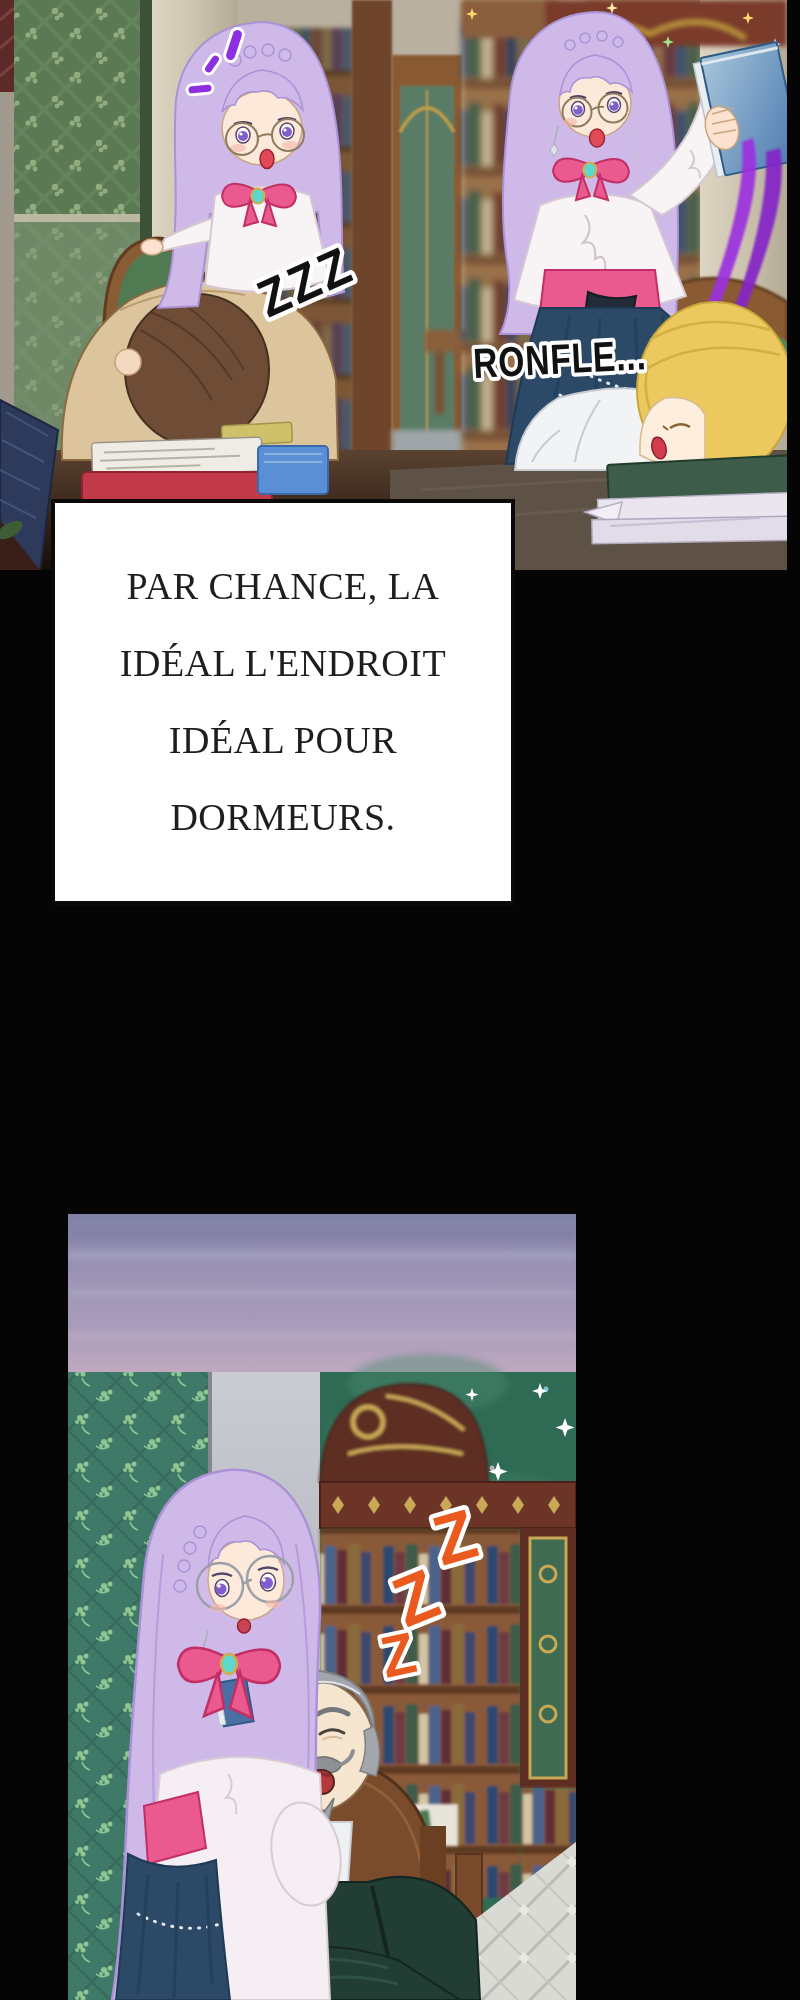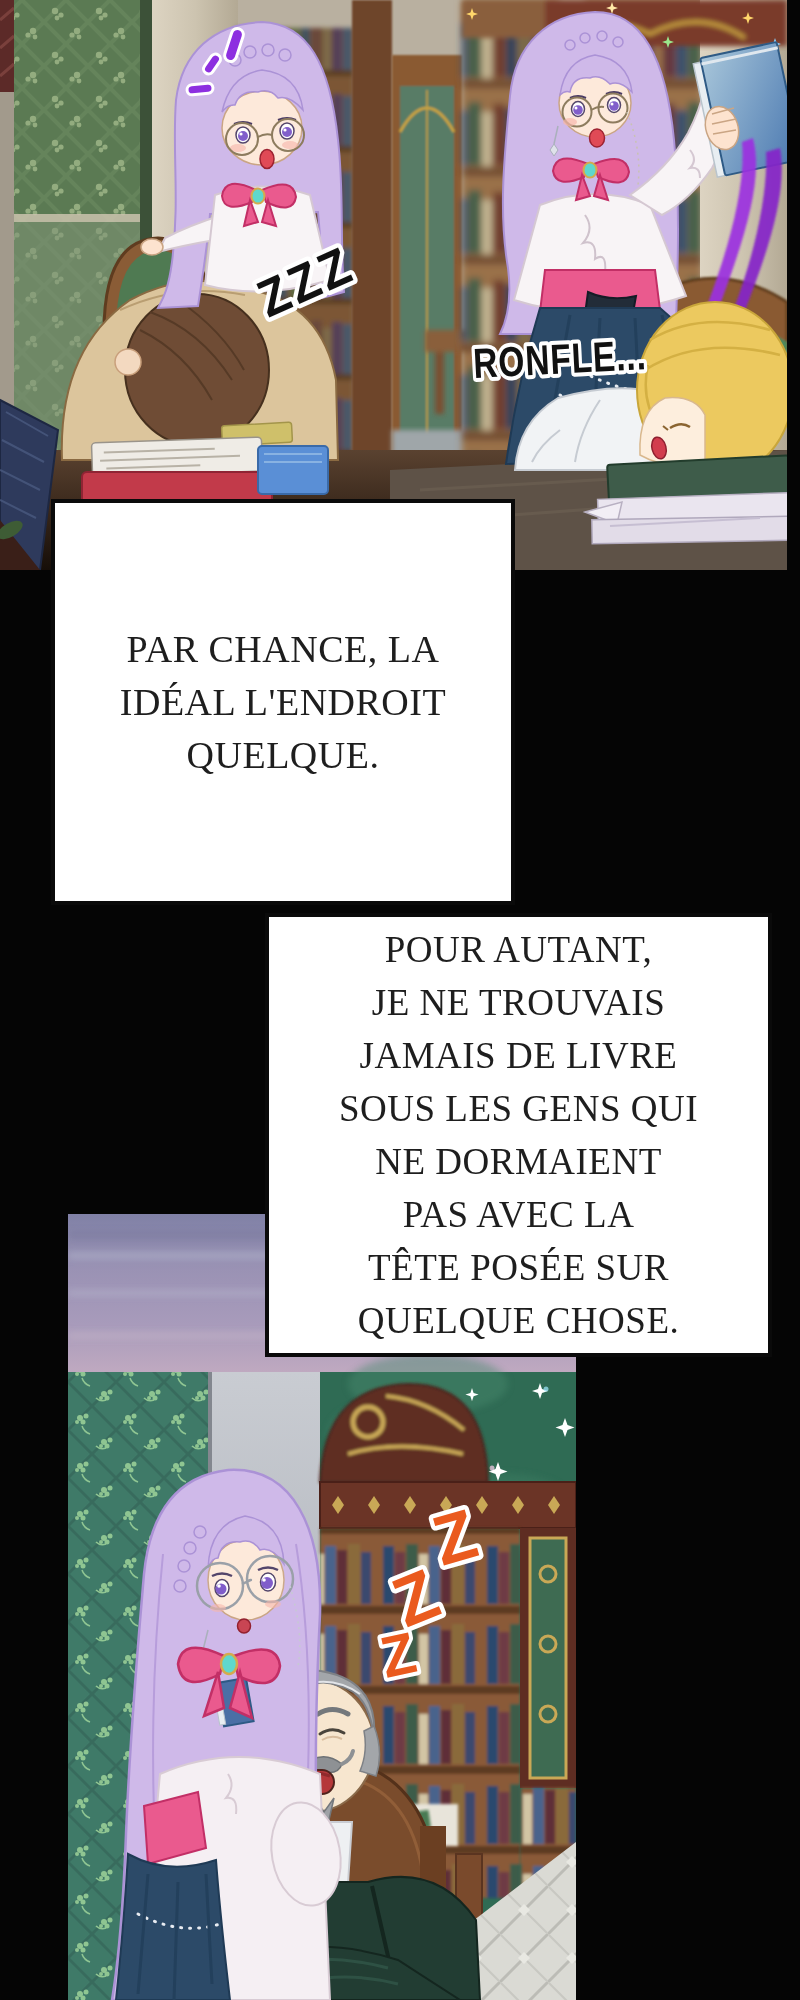--- a/index.html
+++ b/index.html
@@ -10,21 +10,21 @@
   }
   html,body{margin:0;padding:0;background:#000;}
   .page{position:relative;width:800px;height:2000px;background:var(--page-bg);overflow:hidden;
         font-family:"Liberation Sans","DejaVu Sans",sans-serif;}
   .panel{position:absolute;overflow:hidden;z-index:1;}
   .panel-top{left:0;top:0;width:787px;height:570px;}
   .panel-bottom{left:68px;top:1214px;width:508px;height:786px;}
   .caption{position:absolute;z-index:3;background:var(--caption-bg);border:4px solid var(--caption-border);
            box-sizing:border-box;display:flex;flex-direction:column;justify-content:center;align-items:center;
            font-family:"Liberation Serif","DejaVu Serif",serif;color:var(--caption-text);text-align:center;}
-  .caption p{margin:4px;line-height:45px;white-space:nowrap;letter-spacing:.5px;}
+  .caption p{margin:16px;line-height:45px;white-space:nowrap;letter-spacing:.5px;}
   .caption-1{left:51px;top:499px;width:464px;height:406px;font-size:38px;}
   .caption-2{left:265px;top:913px;width:507px;height:444px;font-size:37px;}
   svg{display:block;}
   .c-hair{fill:var(--hair-purple);stroke:#ab92d6;}
   .c-bow{fill:var(--bow-pink);stroke:#c22f66;}
   .c-gem{fill:var(--gem-teal);stroke:#d4ab4d;}
   .c-skirt{fill:var(--skirt-navy);stroke:#1f3a55;}
   .c-coat{fill:var(--coat-green);stroke:#14261f;}
   .c-accent{fill:var(--accent-purple);stroke:var(--sfx-outline);}
   .sfx{font-family:"Liberation Sans","DejaVu Sans",sans-serif;font-weight:bold;paint-order:stroke;
@@ -321,33 +321,24 @@
       </g>
 
       <text class="sfx sfx-ink" transform="translate(268,318) rotate(-24) scale(0.92,1)" font-size="52" letter-spacing="4" stroke-width="9">ZZZ</text>
       <text class="sfx sfx-ink" transform="translate(474,378) rotate(-3) scale(0.8,1)" font-size="42" letter-spacing="1" stroke-width="8">RONFLE...</text>
     </svg>
   </section>
 
   <section class="caption caption-1">
     <p>PAR CHANCE, LA</p>
     <p>IDÉAL L'ENDROIT</p>
-    <p>QUELQUE.</p>
+    <p>IDÉAL POUR</p>
+    <p>DORMEURS.</p>
   </section>
 
-  <section class="caption caption-2">
-    <p>POUR AUTANT,</p>
-    <p>JE NE TROUVAIS</p>
-    <p>JAMAIS DE LIVRE</p>
-    <p>SOUS LES GENS QUI</p>
-    <p>NE DORMAIENT</p>
-    <p>PAS AVEC LA</p>
-    <p>TÊTE POSÉE SUR</p>
-    <p>QUELQUE CHOSE.</p>
-  </section>
 
   <section class="panel panel-bottom">
     <svg width="508" height="786" viewBox="0 0 508 786">
       <defs>
         <pattern id="b-tapB" width="48" height="48" patternUnits="userSpaceOnUse">
           <rect width="48" height="48" class="tapB-base" fill="#3f7a68"></rect>
           <path d="M0,24 L24,0 M24,48 L48,24 M0,24 L24,48 M24,0 L48,24" stroke="#35685a" stroke-width="3" opacity=".8"></path>
           <g fill="#9ed49a" opacity=".85">
             <circle cx="12" cy="12" r="3"></circle>
               <circle cx="18" cy="10" r="2.5"></circle>

